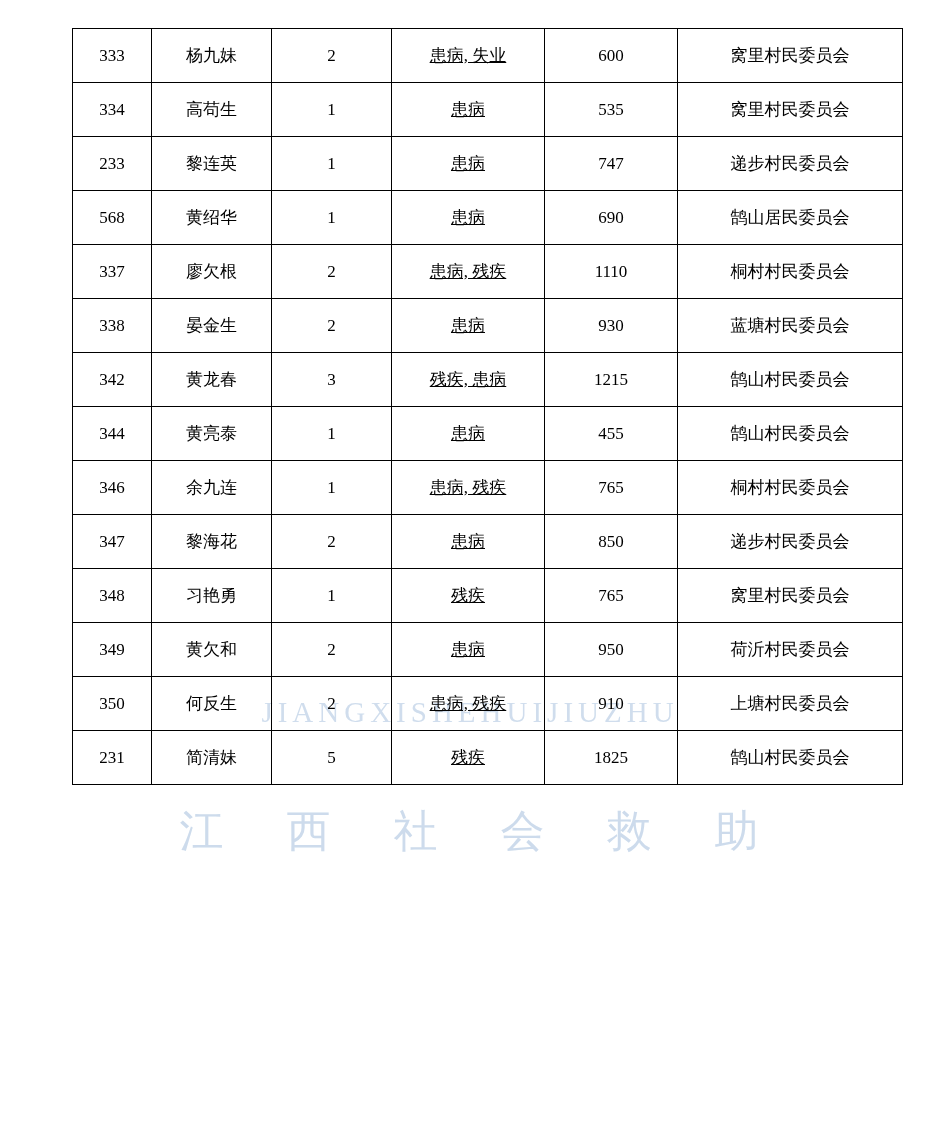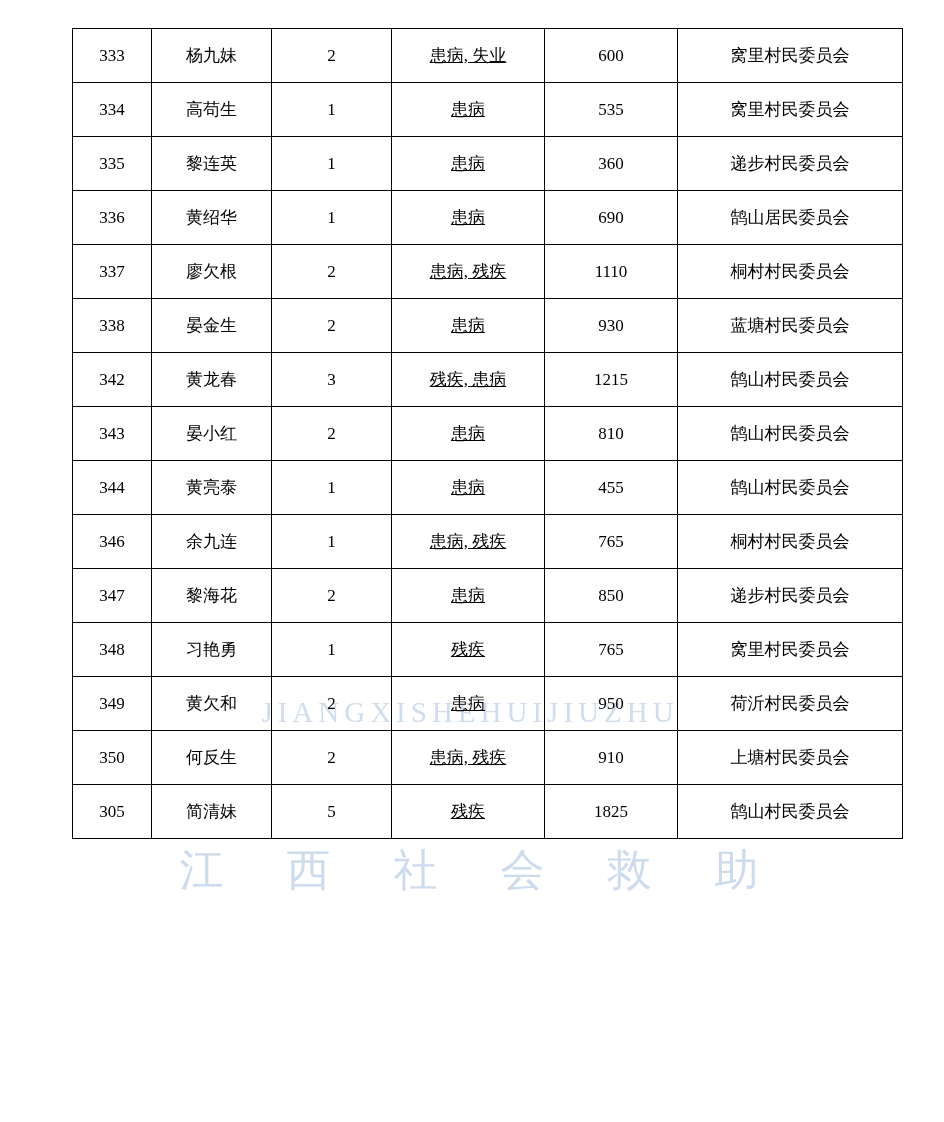--- a/index.html
+++ b/index.html
@@ -37,21 +37,21 @@
     text-align: center;
     font-family: "Liberation Serif", "DejaVu Serif", serif;
     font-size: 29px;
     letter-spacing: 5px;
     color: #c8d8ea;
     opacity: 0.85;
     white-space: nowrap;
   }
   .wm-line2 {
     position: absolute;
-    top: 813px;
+    top: 774px;
     left: 72px;
     width: 820px;
     text-align: center;
     font-size: 44px;
     letter-spacing: 26px;
     color: #c8d8ea;
     opacity: 0.9;
     white-space: nowrap;
   }
   table.doc-table {
@@ -102,29 +102,29 @@
         </tr>
         <tr>
           <td class="c-idx">334</td>
           <td class="c-name">高苟生</td>
           <td class="c-count">1</td>
           <td class="c-reason">患病</td>
           <td class="c-amount">535</td>
           <td class="c-org">窝里村民委员会</td>
         </tr>
         <tr>
-          <td class="c-idx">335</td>
+          <td class="c-idx">233</td>
           <td class="c-name">黎连英</td>
           <td class="c-count">1</td>
           <td class="c-reason">患病</td>
-          <td class="c-amount">360</td>
+          <td class="c-amount">747</td>
           <td class="c-org">递步村民委员会</td>
         </tr>
         <tr>
-          <td class="c-idx">336</td>
+          <td class="c-idx">568</td>
           <td class="c-name">黄绍华</td>
           <td class="c-count">1</td>
           <td class="c-reason">患病</td>
           <td class="c-amount">690</td>
           <td class="c-org">鹄山居民委员会</td>
         </tr>
         <tr>
           <td class="c-idx">337</td>
           <td class="c-name">廖欠根</td>
           <td class="c-count">2</td>
@@ -142,28 +142,20 @@
         </tr>
         <tr>
           <td class="c-idx">342</td>
           <td class="c-name">黄龙春</td>
           <td class="c-count">3</td>
           <td class="c-reason">残疾, 患病</td>
           <td class="c-amount">1215</td>
           <td class="c-org">鹄山村民委员会</td>
         </tr>
         <tr>
-          <td class="c-idx">343</td>
-          <td class="c-name">晏小红</td>
-          <td class="c-count">2</td>
-          <td class="c-reason">患病</td>
-          <td class="c-amount">810</td>
-          <td class="c-org">鹄山村民委员会</td>
-        </tr>
-        <tr>
           <td class="c-idx">344</td>
           <td class="c-name">黄亮泰</td>
           <td class="c-count">1</td>
           <td class="c-reason">患病</td>
           <td class="c-amount">455</td>
           <td class="c-org">鹄山村民委员会</td>
         </tr>
         <tr>
           <td class="c-idx">346</td>
           <td class="c-name">余九连</td>
@@ -198,21 +190,21 @@
         </tr>
         <tr>
           <td class="c-idx">350</td>
           <td class="c-name">何反生</td>
           <td class="c-count">2</td>
           <td class="c-reason">患病, 残疾</td>
           <td class="c-amount">910</td>
           <td class="c-org">上塘村民委员会</td>
         </tr>
         <tr>
-          <td class="c-idx">305</td>
+          <td class="c-idx">231</td>
           <td class="c-name">简清妹</td>
           <td class="c-count">5</td>
           <td class="c-reason">残疾</td>
           <td class="c-amount">1825</td>
           <td class="c-org">鹄山村民委员会</td>
         </tr>
       </tbody>
   </table>
 
 </div>

